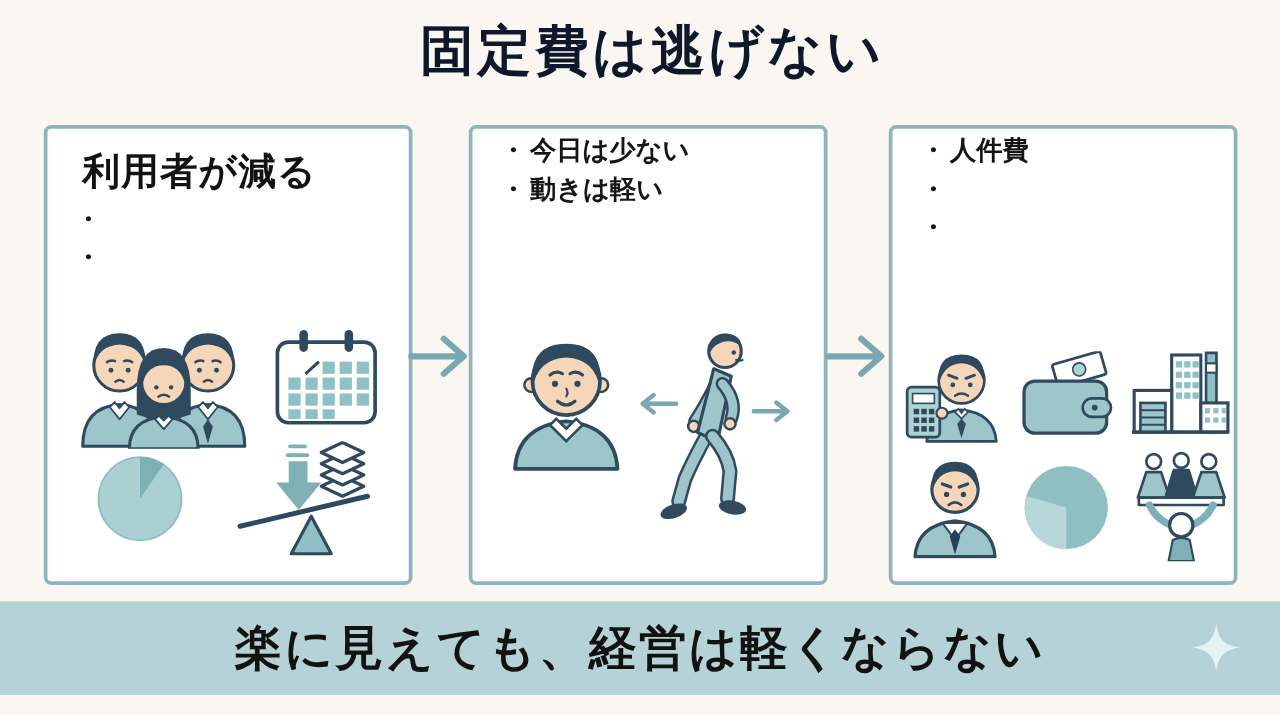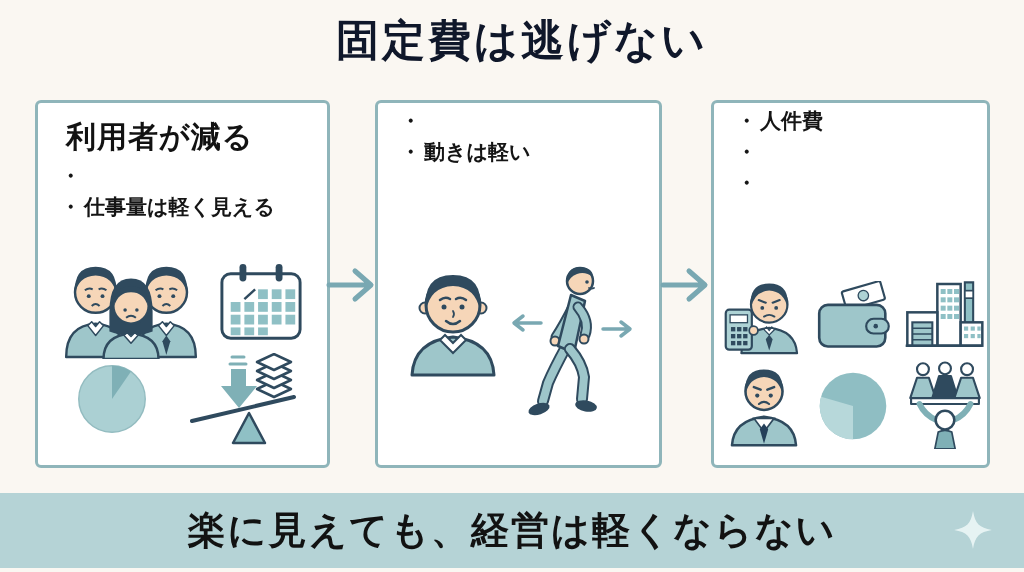--- a/index.html
+++ b/index.html
@@ -44,42 +44,41 @@
   .i-calcman  { left:10px;  top:170px; }
   .i-wallet   { left:100px; top:178px; }
   .i-factory  { left:190px; top:172px; }
   .i-suitman  { left:10px;  top:258px; }
   .i-pie2     { left:102px; top:266px; }
   .i-team     { left:192px; top:256px; }
   .flow-arrow { position:absolute; top:264px; }
   .arrow1 { left:325px; }
   .arrow2 { left:659px; }
   .banner {
-    position:absolute; left:0; bottom:4px; width:1024px; height:75px;
+    position:absolute; left:0; bottom:16px; width:1024px; height:75px;
     background:#b5d3d6; display:flex; align-items:center; justify-content:center;
   }
   .banner .msg { font-size:38px; font-weight:900; letter-spacing:2px; color:#121212; }
   .sparkle { position:absolute; right:30px; top:14px; }
 </style>
 </head>
 <body>
 
 <div class="page">
 
   <h1 class="title">固定費は逃げない</h1>
 
   <section class="box box1">
     <h2>利用者が減る</h2>
     <ul class="bullets">
       <li>
           <span class="marker">・</span>
         </li>
       <li>
           <span class="marker">・</span>
-          <span>仕事量は軽く見える</span>
         </li>
     </ul>
 
     <svg class="ic i-people" width="158" height="110" viewBox="0 0 160 112">
       <g stroke-linejoin="round">
         <path d="M14,110 Q14,78 44,76 Q74,78 74,110 Z" fill="#9ec6ca" stroke="#2f4a5e" stroke-width="2.5"></path>
         <path d="M36,78 L44,88 L52,78 L48,74 L44,79 L40,74 Z" fill="#fff" stroke="#2f4a5e" stroke-width="1.5"></path>
         <circle cx="44" cy="44" r="21" fill="#f6d6b8" stroke="#2f4a5e" stroke-width="2.5"></circle>
         <path d="M23,46 Q21,18 44,18 Q67,18 65,46 Q62,28 44,27 Q26,28 23,46 Z" fill="#2f4a5e"></path>
         <circle cx="37" cy="48" r="2" fill="#2f4a5e"></circle>
@@ -154,20 +153,21 @@
   </section>
 
   <svg class="flow-arrow arrow1" width="54" height="42" viewBox="0 0 54 42">
     <path d="M4,21 H44 M30,7 L46,21 L30,35" fill="none" stroke="#79a8b2" stroke-width="5" stroke-linecap="round" stroke-linejoin="round"></path>
   </svg>
 
   <section class="box box2">
     <ul class="bullets">
       <li>
           <span class="marker">・</span>
+          <span>今日は少ない</span>
         </li>
       <li>
           <span class="marker">・</span>
           <span>動きは軽い</span>
         </li>
     </ul>
 
     <svg class="ic i-face" width="98" height="116" viewBox="0 0 98 116">
       <path d="M8,114 Q10,80 49,76 Q88,80 90,114 Z" fill="#9ec6ca" stroke="#2f4a5e" stroke-width="3" stroke-linejoin="round"></path>
       <path d="M36,79 L49,92 L62,79 L57,74 L49,82 L41,74 Z" fill="#fff" stroke="#2f4a5e" stroke-width="2"></path>

